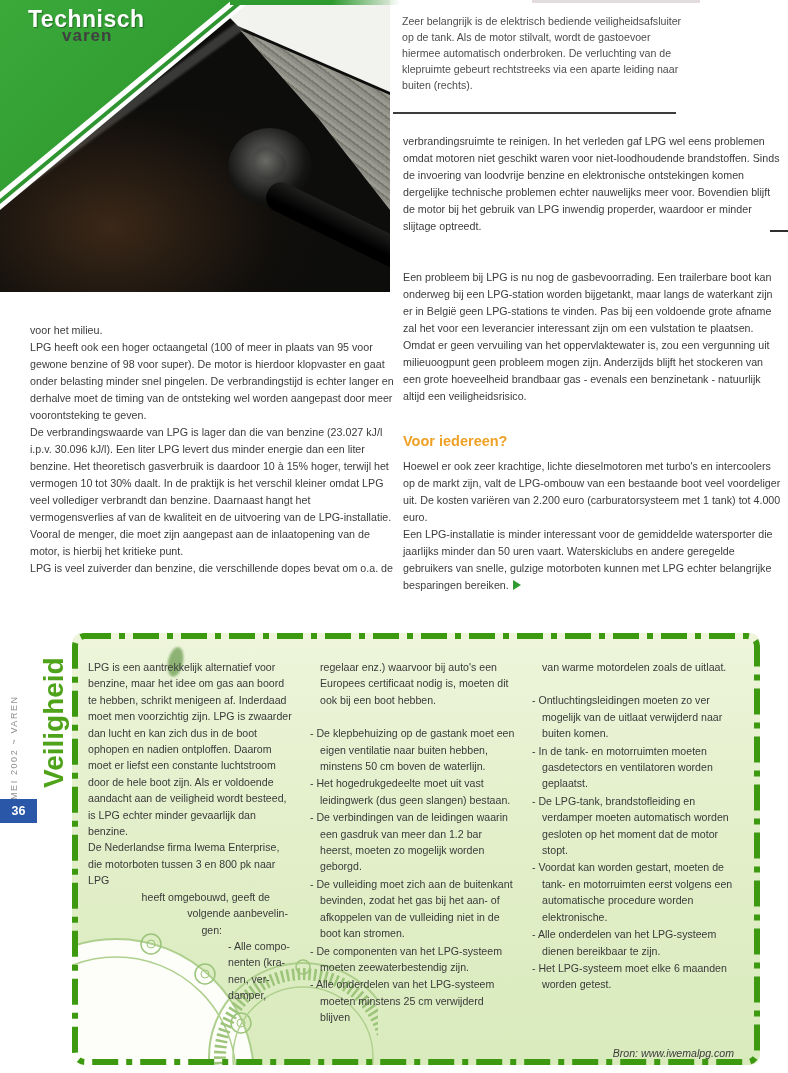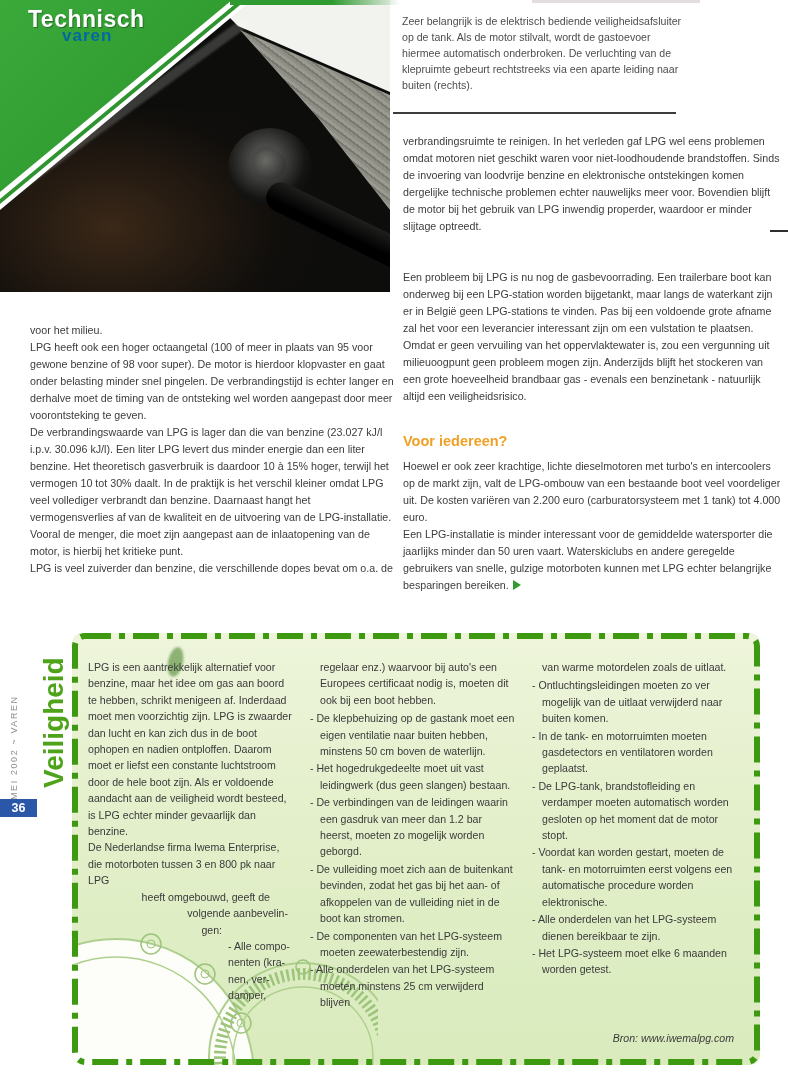--- a/index.html
+++ b/index.html
@@ -35,54 +35,54 @@
     transform-origin:left center;background:rgba(255,255,255,.18);border-radius:5px;filter:blur(1px);}
   
   .banner-l4{position:absolute;left:0;top:0;width:390px;height:292px;clip-path:polygon(0 0,252px 0,0 210px);background:#ffffff;}
   .banner-l3{position:absolute;left:0;top:0;width:390px;height:292px;clip-path:polygon(0 0,246px 0,0 204px);background:#2e9430;}
   .banner-l2{position:absolute;left:0;top:0;width:390px;height:292px;clip-path:polygon(0 0,240px 0,0 199px);background:#ffffff;}
   .banner-l1{position:absolute;left:0;top:0;width:390px;height:292px;clip-path:polygon(0 0,232px 0,0 192px);
     background:linear-gradient(135deg,#3aa93a 0%,#2f9a2f 45%,#1f8427 100%);}
   .banner-topstrip{position:absolute;left:230px;top:0;width:170px;height:5px;background:linear-gradient(90deg,#2f9a2f,#2f9a2f 60%,rgba(47,154,47,0));}
   .banner-title{position:absolute;left:28px;top:6px;font-size:23px;font-weight:bold;color:#ffffff;
     letter-spacing:.5px;text-shadow:1px 1px 1px rgba(0,0,0,.35);}
-  .banner-sub{position:absolute;left:62px;top:26px;font-size:17px;font-weight:bold;color:#0369a1;letter-spacing:1px;}
+  .banner-sub{position:absolute;left:62px;top:26px;font-size:17px;font-weight:bold;color:#404040;letter-spacing:1px;}
   
   .caption{position:absolute;left:402px;top:13px;width:282px;font-size:10.6px;line-height:16px;color:#4d4d4d;}
   .caption-rule{position:absolute;left:393px;top:112px;width:283px;height:2px;background:#3c3c3c;}
   .top-sliver{position:absolute;left:532px;top:0;width:168px;height:3px;background:#e3dcdc;}
   .edge-tick{position:absolute;left:770px;top:230px;width:18px;height:2px;background:#2e2e2e;}
   
   .colL{position:absolute;left:30px;top:322px;width:364px;font-size:10.7px;line-height:17px;color:#3c3c3c;}
   .colR{position:absolute;left:403px;top:133px;width:379px;font-size:10.7px;line-height:17px;color:#3c3c3c;}
   .colR .p2{margin-top:34px;}
   .colR .subhead{margin-top:28px;margin-bottom:8px;font-size:14.5px;font-weight:bold;color:#efa125;}
   .colR .p4{margin-top:0;}
   .end-tri{display:inline-block;width:0;height:0;margin-left:4px;
     border-top:5px solid transparent;border-bottom:5px solid transparent;border-left:8px solid #2f9a2f;vertical-align:-1px;}
   
   .issue-vert{position:absolute;left:9px;top:800px;transform:rotate(-90deg);transform-origin:left top;
     font-size:9px;letter-spacing:1.6px;color:#8f8f8f;white-space:nowrap;}
-  .page-badge{position:absolute;left:0;top:799px;width:37px;height:18px;background:#2b57a8;
+  .page-badge{position:absolute;left:0;top:799px;width:37px;height:24px;background:#2b57a8;
     color:#fff;font-size:12.5px;font-weight:bold;display:flex;align-items:center;justify-content:center;}
   .safety-vert{position:absolute;left:38px;top:788px;transform:rotate(-90deg);transform-origin:left top;
     font-size:28px;font-weight:bold;color:#4fa31a;letter-spacing:0;white-space:nowrap;}
   
   .sbox{position:absolute;left:72px;top:633px;width:688px;height:432px;}
   .sbox-bg{position:absolute;inset:0;border-radius:10px;overflow:hidden;
     background:linear-gradient(180deg,#eef5db 0%,#e3efca 45%,#d9ebbd 100%);}
   .sbox-border{position:absolute;inset:0;pointer-events:none;}
   .smudge{position:absolute;left:96px;top:14px;width:15px;height:30px;border-radius:50%;
     background:#3e7d22;opacity:.55;transform:rotate(12deg);filter:blur(1px);}
   .porthole{position:absolute;left:-14px;top:242px;width:320px;height:200px;}
   .sbox-cols{position:absolute;left:16px;top:26px;width:658px;display:flex;gap:16px;
     font-size:10.6px;line-height:16.4px;color:#3a3a3a;}
   .scol{width:206px;}
   .item{padding-left:10px;text-indent:-10px;margin-bottom:1px;}
-  .item-cont{padding-left:10px;text-indent:0;margin-bottom:2px;}
+  .item-cont{padding-left:10px;text-indent:0;margin-bottom:17px;}
   .wl{white-space:nowrap;}
   .wl0{text-align:right;padding-right:24px;}
   .wl1{text-align:right;padding-right:6px;}
   .wl2{text-align:right;padding-right:72px;}
   .wl3,.wl4,.wl5,.wl6{padding-left:140px;}
   .bron{margin-top:52px;text-align:right;font-style:italic;padding-right:4px;}
 </style>
 </head>
 <body>
 

